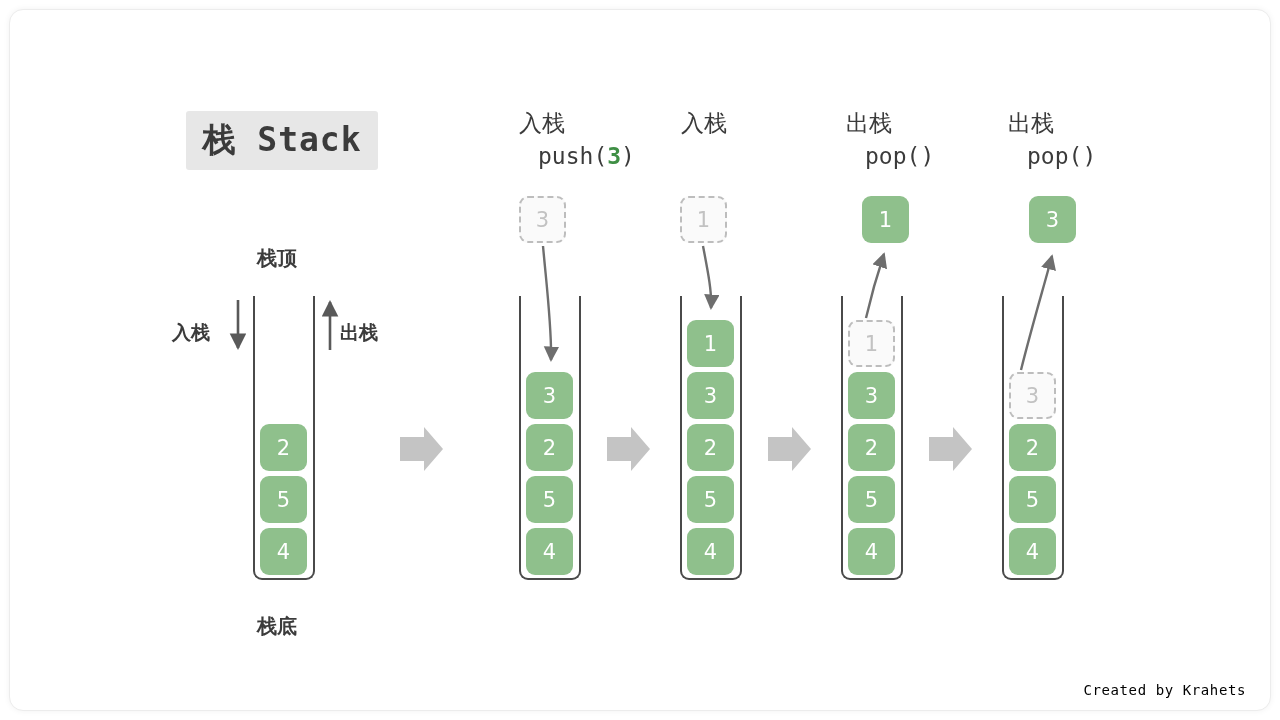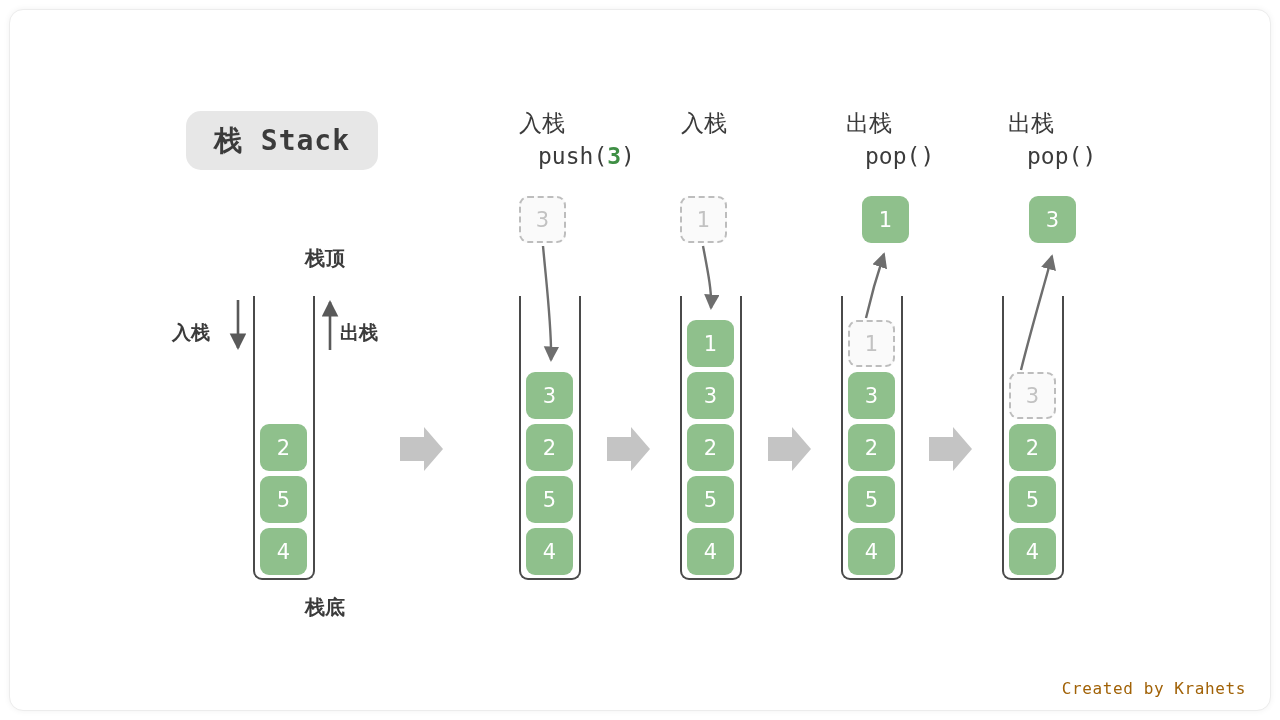--- a/index.html
+++ b/index.html
@@ -35,26 +35,26 @@
     pointer-events: none;
   }
   
   .title-badge {
     position: absolute;
     left: 186px;
     top: 111px;
     width: 192px;
     height: 59px;
     background: #e7e7e7;
-    border-radius: 15px;
+    border-radius: 3px;
     display: flex;
     align-items: center;
     justify-content: center;
     font-family: "DejaVu Sans Mono", monospace;
-    font-size: 28px;
+    font-size: 33px;
     font-weight: bold;
     color: #3b3b3b;
     letter-spacing: 1px;
   }
   
   .col-caption {
     position: absolute;
     width: 190px;
     text-align: left;
     color: #3b3b3b;
@@ -86,21 +86,20 @@
     color: #3b3b3b;
     white-space: nowrap;
   }
   .cap-label {
     position: absolute;
     font-family: "Liberation Sans", sans-serif;
     font-size: 20px;
     font-weight: bold;
     color: #3b3b3b;
     white-space: nowrap;
-    margin-left: 48px;
   }
   
   .tube {
     position: absolute;
     width: 62px;
     height: 284px;
     box-sizing: border-box;
     border-left: 2px solid #4a4a4a;
     border-right: 2px solid #4a4a4a;
     border-bottom: 2px solid #4a4a4a;
@@ -130,35 +129,35 @@
     background: #fafafa;
     color: #c2c2c2;
     border: 2px dashed #bdbdbd;
   }
   
   .footer {
     position: absolute;
     right: 34px;
     bottom: 22px;
     font-family: "DejaVu Sans Mono", monospace;
-    font-size: 16px;
-    color: #a16207;
+    font-size: 14px;
+    color: #000000;
     letter-spacing: 0.6px;
   }
 </style>
 </head>
 <body>
 
 <div id="canvas">
   <div class="card"></div>
 
   <div class="title-badge">栈 Stack</div>
 
   <div class="cap-label" style="left:257px; top:245px;">栈顶</div>
-  <div class="cap-label" style="left:257px; top:594px;">栈底</div>
+  <div class="cap-label" style="left:257px; top:613px;">栈底</div>
 
   <div class="side-label" style="left:172px; top:320px;">入栈</div>
   <div class="side-label" style="left:340px; top:320px;">出栈</div>
 
   <div class="col-caption" style="left:519px; top:107px;">
     <span class="cn">入栈</span>
     <span class="code"><span>push(</span><span class="arg">3</span><span>)</span></span>
   </div>
   <div class="col-caption" style="left:681px; top:107px;">
     <span class="cn">入栈</span>

